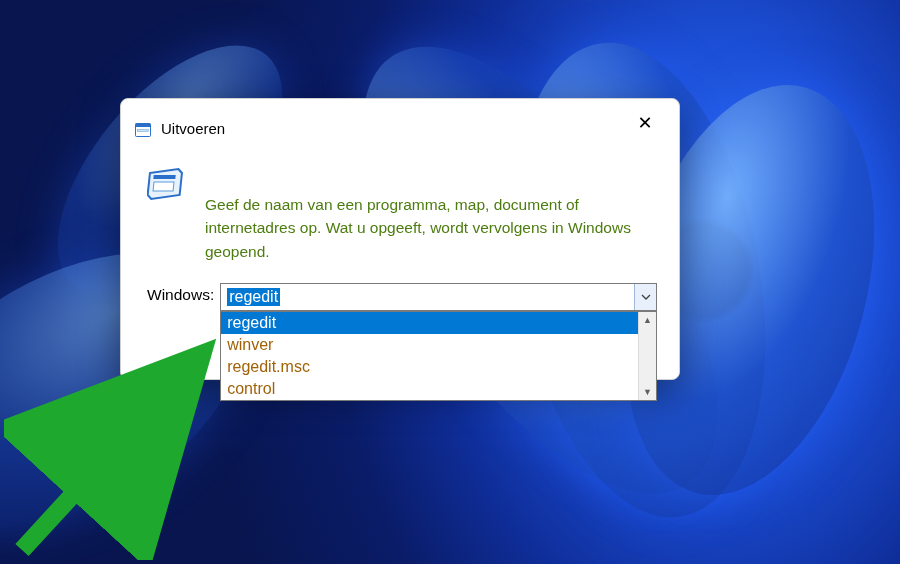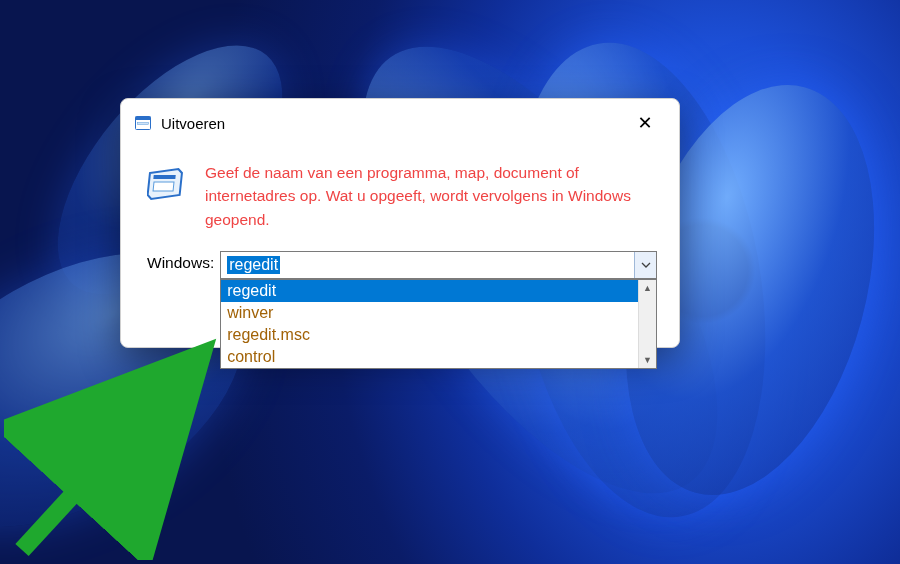--- a/index.html
+++ b/index.html
@@ -39,21 +39,21 @@
     left: 120px;
     top: 98px;
     width: 560px;
     background: #ffffff;
     border: 1px solid #d0d0d0;
     border-radius: 8px;
     box-shadow: 0 12px 40px rgba(0,0,0,0.45);
   }
   .titlebar {
     display: flex;
-    align-items: center;
+    align-items: flex-end;
     padding: 10px 14px 6px 14px;
   }
   .title-icon {
     width: 16px; height: 14px;
     margin-right: 10px;
   }
   .title-text {
     flex: 1;
     font-size: 15px;
     color: #000;
@@ -71,21 +71,22 @@
     gap: 18px;
   }
   .run-icon {
     width: 40px; height: 40px;
     flex-shrink: 0;
     margin-top: 2px;
   }
   .desc {
     font-size: 15.5px;
     line-height: 1.5;
-    color: #ef4444;
+    color: #4d7c0f;
+    margin-top: 32px;
   }
   .input-row {
     display: flex;
     align-items: flex-start;
     padding: 16px 22px 0 26px;
     gap: 6px;
   }
   .open-label {
     font-size: 15.5px;
     color: #000;

